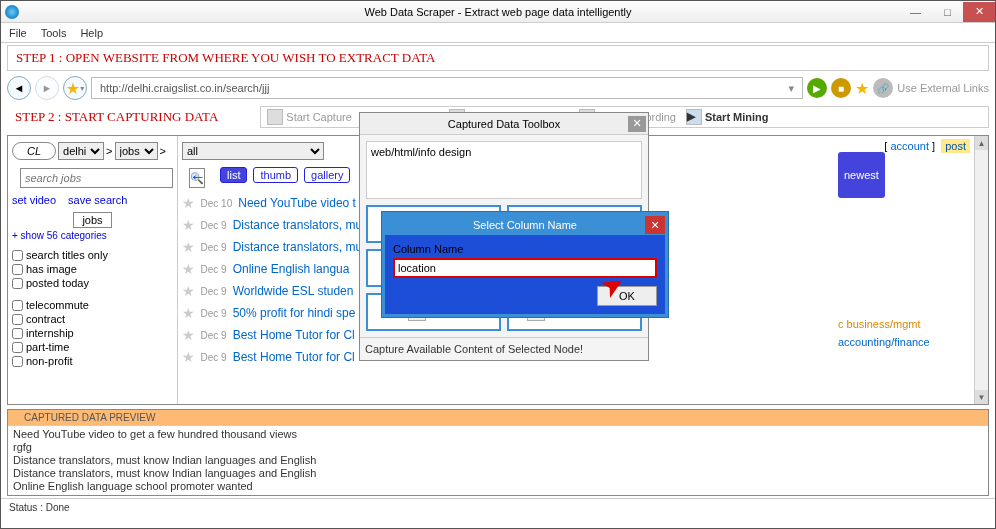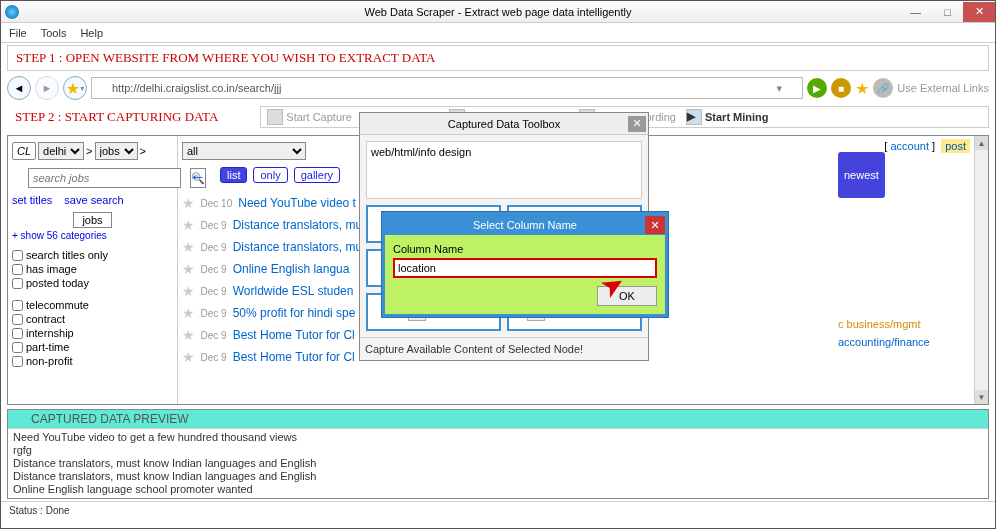--- a/index.html
+++ b/index.html
@@ -8,37 +8,37 @@
 .titlebar .appicon{position:absolute;left:4px;width:14px;height:14px;border-radius:50%;background:radial-gradient(#6cf,#06a)}
 .titlebar .winbtns{position:absolute;right:0;display:flex}
 .titlebar .winbtns div{width:32px;height:20px;display:flex;align-items:center;justify-content:center;color:#555;border-left:1px solid transparent}
 .titlebar .winbtns .close{background:#c75050;color:#fff}
 .menubar{height:20px;display:flex;align-items:center;padding:0 8px;gap:14px;border-bottom:1px solid #ccc}
 .menubar span{color:#333}
 .step{padding:4px 8px;color:#c00;font-family:Garamond,serif;font-size:13px;border:1px solid #ccc;margin:2px 6px}
 .navrow{display:flex;align-items:center;gap:4px;padding:3px 6px}
 .rndbtn{width:24px;height:24px;border:1px solid #8ab;border-radius:50%;display:flex;align-items:center;justify-content:center;background:#f4faff}
 .star{color:#f7b500;font-size:16px}
-.urlbox{flex:1;height:22px;border:1px solid #bbb;display:flex;align-items:center;padding:0 20px;color:#555}
+.urlbox{flex:1;height:22px;border:1px solid #bbb;display:flex;align-items:center;padding:0 8px;color:#555}
 .urlbox .dd{margin-left:auto;color:#888}
 .play{background:#5a0}
 .circ{width:20px;height:20px;border-radius:50%;display:flex;align-items:center;justify-content:center;color:#fff;font-size:10px}
 .link{background:#bbb}
 .greylabel{color:#999}
 .toolbar2{display:flex;align-items:center;gap:10px;padding:2px 6px;border:1px solid #ccc;margin:0 6px}
 .tb2item{display:flex;align-items:center;gap:3px;color:#999}
 .tb2item.on{color:#222}
 .tb2item.mining{color:#333;font-weight:bold}
 .tb2item .ico{width:16px;height:16px;background:#ddd;border:1px solid #bbb}
 .content{display:flex;border:1px solid #888;margin:4px 6px;height:270px;position:relative;overflow:hidden}
 .sidebar{width:170px;border-right:1px solid #ccc;padding:4px;font-size:11px}
 .clrow{display:flex;align-items:center;gap:2px;padding:2px 0}
 .clrow select,.clrow .cl{border:1px solid #888;height:18px;font-size:11px}
-.clrow .cl{border-radius:2px;padding:0 4px;display:flex;align-items:center;font-style:italic}
-.search{display:flex;gap:9px;margin:6px 16px}
+.clrow .cl{border-radius:9px;padding:0 14px;display:flex;align-items:center;font-style:italic}
+.search{display:flex;gap:16px;margin:6px 8px}
 .search input{flex:1;border:1px solid #888;height:20px;padding:0 4px;color:#999;font-style:italic}
 .search .mag{width:20px;height:20px;border:1px solid #888;display:flex;align-items:center;justify-content:center}
 .bluelinks{color:#00d;font-size:10px}
 .bluelinks span{margin-right:12px}
 .jobsbox{border:1px solid #888;display:inline-block;padding:1px 8px;margin:6px 0 2px}
 .chk{display:flex;align-items:center;gap:3px;margin:2px 0}
 .chk input{width:11px;height:11px}
 .main{flex:1;position:relative;padding:4px}
 .viewbar{display:flex;align-items:center;gap:6px;margin:4px 0 8px}
 .arrow{color:#22d;font-size:16px;margin:0 8px}
@@ -59,27 +59,27 @@
 .tbtitle .x{position:absolute;right:2px;width:18px;height:16px;background:#999;color:#fff;display:flex;align-items:center;justify-content:center}
 .tbbody{padding:6px}
 .tbtext{border:1px solid #ccc;background:#fff;height:58px;padding:4px;margin-bottom:6px}
 .tbgrid{display:grid;grid-template-columns:1fr 1fr;gap:6px}
 .tbbtn{border:2px solid #3b8fd4;background:#fff;height:38px;display:flex;align-items:center;justify-content:center;gap:6px;font-weight:bold;color:#333}
 .tbbtn .bico{width:18px;height:18px;background:#eee;border:1px solid #aaa;display:flex;align-items:center;justify-content:center;font-size:10px}
 .tbfoot{padding:5px;border-top:1px solid #ccc;color:#333}
 .dialog{position:absolute;left:380px;top:210px;width:288px;background:#3b8fd4;border:1px solid #2a6fa8;z-index:10;padding:3px}
 .dlgtitle{height:20px;color:#fff;display:flex;align-items:center;justify-content:center;position:relative;font-size:11px}
 .dlgtitle .x{position:absolute;right:0;width:20px;height:18px;background:#c33;color:#fff;display:flex;align-items:center;justify-content:center}
-.dlgbody{background:#bef264;padding:8px}
+.dlgbody{background:#1d4ed8;padding:8px}
 .dlgbody label{display:block;margin-bottom:3px}
 .dlgbody input{width:100%;border:2px solid #d00;height:20px;padding:0 3px;margin-bottom:8px}
 .dlgbody .ok{float:right;width:60px;height:20px;border:1px solid #999;background:#eee}
 .redarrow{position:absolute;left:600px;top:268px;z-index:11;color:#d00;font-size:28px;transform:rotate(-30deg)}
 .preview{border:1px solid #888;margin:2px 6px}
-.preview .hdr{background:#5eead4;padding:2px 23px;font-size:12px;color:#555;border-bottom:1px solid #ccc}
+.preview .hdr{background:#fdba74;padding:2px 16px;font-size:10px;color:#555;border-bottom:1px solid #ccc}
 .preview .rows{padding:2px 5px;font-size:10px;line-height:13px;color:#333}
 .status{padding:3px 8px;font-size:10px;color:#333;border-top:1px solid #ccc}
 .scrollbar{position:absolute;right:0;top:0;bottom:0;width:14px;background:#f0f0f0;border-left:1px solid #ccc}
 .scrollbar .up,.scrollbar .dn{height:14px;background:#ddd;display:flex;align-items:center;justify-content:center;font-size:8px;color:#666}
 .scrollbar .dn{position:absolute;bottom:0;width:100%}
 </style>
 </head>
 <body>
 
 <div class="titlebar">
@@ -150,21 +150,21 @@
       <span class="cl">CL</span>
       <select><option>delhi</option></select>
       <span>&gt;</span>
       <select><option>jobs</option></select>
       <span>&gt;</span>
     </div>
     <div class="search">
       <input placeholder="search jobs" style="">
       <div class="mag">🔍</div>
     </div>
-    <div class="bluelinks"><span>set titles</span><span>save search</span></div>
+    <div class="bluelinks"><span>set video</span><span>save search</span></div>
     <div style="text-align:center"><span class="jobsbox">jobs</span></div>
     <div class="bluelinks">+ show 56 categories</div>
     <div style="height:6px"></div>
     <div class="chk">
         <input type="checkbox" style="">
         <span>search titles only</span>
       </div>
     <div class="chk">
         <input type="checkbox" style="">
         <span>has image</span>
@@ -191,26 +191,26 @@
         <span>part-time</span>
       </div>
     <div class="chk">
         <input type="checkbox" style="">
         <span>non-profit</span>
       </div>
   </div>
 
   <div class="main">
     <div class="clrow">
-        <select style="width:124px"><option>all</option></select>
+        <select style="width:142px"><option>all</option></select>
       </div>
     <div class="viewbar">
       <span class="arrow">←</span>
       <span class="pill active">list</span>
-      <span class="pill">only</span>
+      <span class="pill">thumb</span>
       <span class="pill">gallery</span>
     </div>
     <div id="listings">
         <div class="listrow">
           <span class="lstar">★</span>
           <span class="date">Dec 10</span> 
           <a>Need YouTube video t</a>
         </div>
         <div class="listrow">
           <span class="lstar">★</span>

